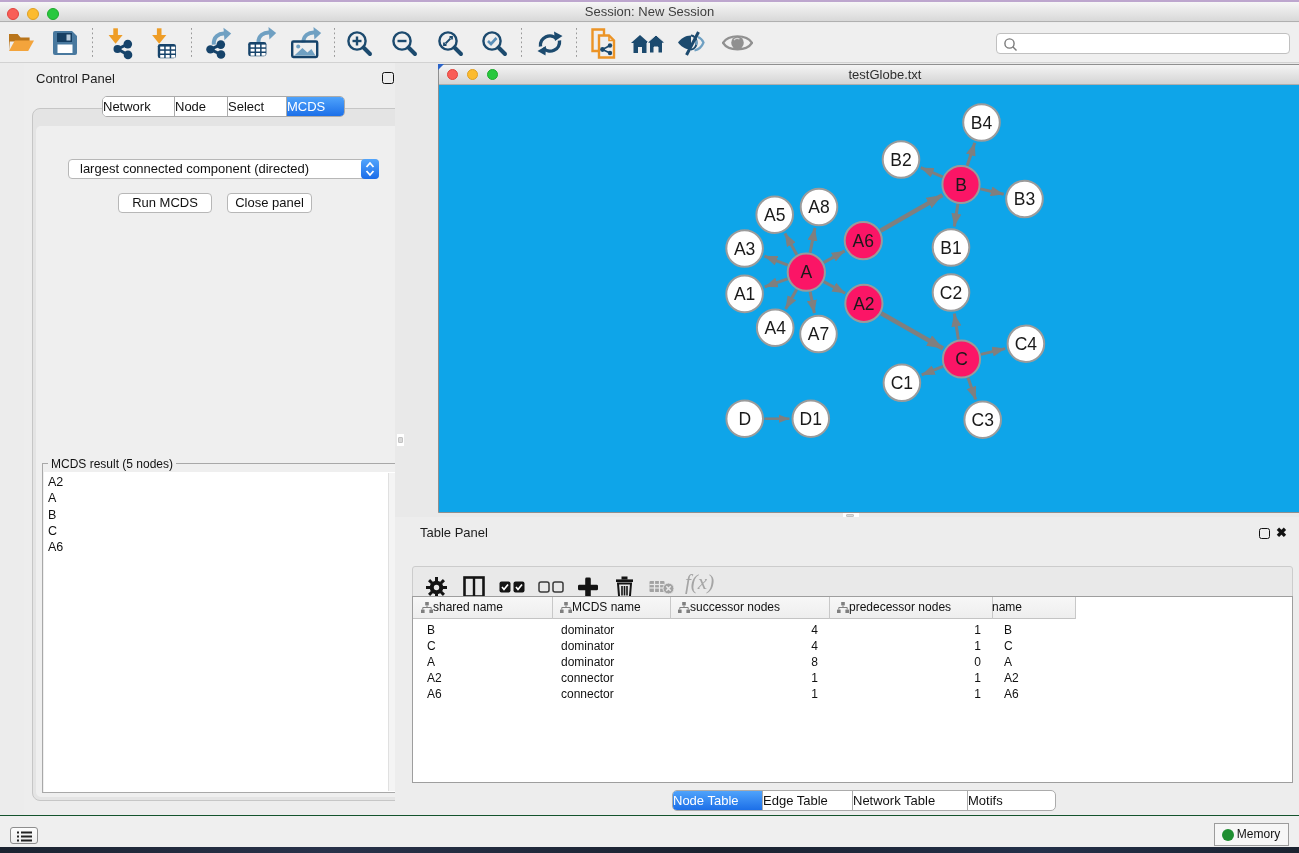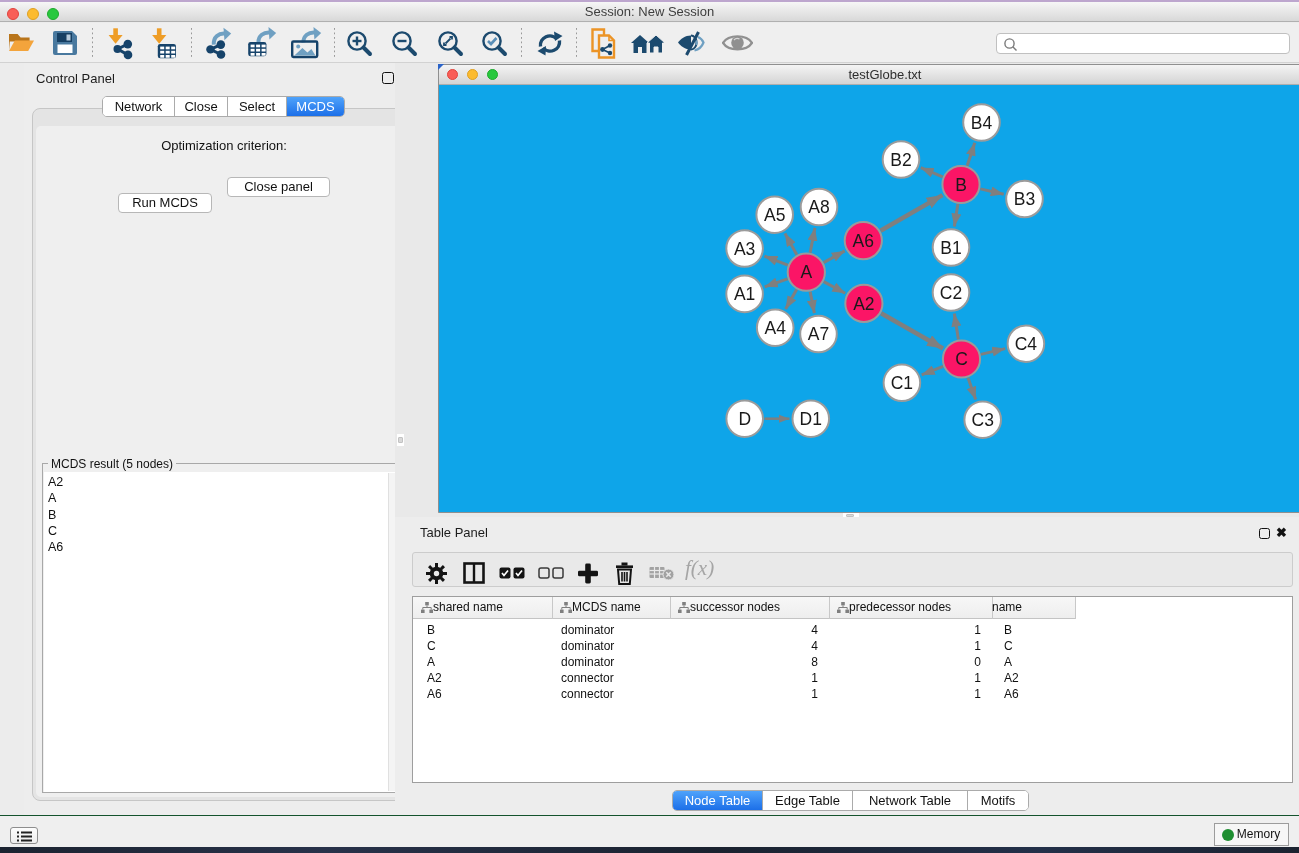--- a/index.html
+++ b/index.html
@@ -21,21 +21,21 @@
   border:1px solid #c0c0c0; border-radius:4px; }
 
 #cpanel { left:0; top:63px; width:395px; height:755px; background:#ededed;margin-left:24px; }
 #cpanel h1 { font-size:13px; font-weight:normal; color:#1d1d1d; position:absolute; left:12px; top:8px; }
 .winbtn-box { width:12px; height:12px; border:1.6px solid #111; border-radius:2.5px; }
 .winbtn-x { font-size:14px; font-weight:bold; color:#111; line-height:12px; }
 #cp-content { left:8px; top:45px; width:382px; height:693px; background:#e4e4e4;
   border:1px solid #c6c6c6; border-radius:8px; }
 #cp-inner { left:3px; top:17px; width:374px; height:671px; background:#efefef; border-radius:5px;}
 .tabs { height:21px; display:flex; border:1px solid #ababab; border-radius:5px; background:#fff; }
-.tabs .tab { height:19px; line-height:19px; text-align:center; font-size:13px; color:#111;
+.tabs .tab { height:19px; line-height:19px; font-size:13px; color:#111;
   border-right:1px solid #ababab; background:#fff; }
 .tabs .tab:last-child { border-right:none; border-radius:0 4px 4px 0; }
 .tabs .tab:first-child { border-radius:4px 0 0 4px; }
 .tabs .tab.sel { background:linear-gradient(#4fa3fb,#1c6fe8); color:#fff; }
 #opt-label { left:0; top:29px; width:382px; text-align:center; font-size:13px; color:#111; }
 #combo { left:35px; top:50px; width:311px; height:20px; background:#fff; border:1px solid #b7b7b7;
   border-radius:4px; font-size:13px; color:#111; line-height:18px; padding-left:11px; }
 #combo .stepper { position:absolute; right:-1px; top:-1px; width:18px; height:20px;
   background:linear-gradient(#52a5fc,#1a6ce9); border-radius:4px; }
 .pushbtn { height:20px; background:#fff; border:1px solid #b7b7b7; border-radius:4px;
@@ -50,21 +50,21 @@
 #rightbg { left:395px; top:63px; width:904px; height:755px; background:#e9e9e9; }
 #netwin { left:404px; top:64px; width:894px; height:449px; background:#0ea5e9;
   border:1px solid #8f8f8f; border-radius:4px 4px 0 0;margin-left:34px; }
 #nw-title { left:0; top:0; width:892px; height:20px; background:linear-gradient(#f4f4f4,#d4d4d4);
   border-bottom:1px solid #aeaeae; border-radius:4px 4px 0 0; }
 #nw-title .title { width:100%; text-align:center; font-size:13px; color:#2e2e2e; line-height:19px; }
 #graphwrap { left:0; top:21px; width:892px; height:427px; overflow:hidden; }
 
 #tpanel { left:395px; top:517px; width:904px; height:301px; background:#ededed; }
 #tpanel h1 { font-size:13px; font-weight:normal; color:#1d1d1d; position:absolute; left:25px; top:8px; }
-#ttoolbar { left:17px; top:35px; width:881px; height:35px; background:#e9e9e9;
+#ttoolbar { left:17px; top:49px; width:881px; height:35px; background:#e9e9e9;
   border:1px solid #cccccc; border-radius:3px; }
 #ttable { left:17px; top:79px; width:881px; height:187px; background:#fff; border:1px solid #9e9e9e; }
 #thead { left:0; top:0; width:663px; height:22px; background:linear-gradient(#f7f7f7,#eeeeee);
   border-bottom:1px solid #c4c4c4; }
 #thead .hsep { position:absolute; top:0; width:1px; height:22px; background:#c8c8c8; }
 #thead .hlabel { position:absolute; top:0; font-size:12px; color:#111; line-height:21px; text-align:left; }
 .trow { position:absolute; font-size:12px; color:#111; }
 #ttabs { left:277px; top:273px; }
 
 #statusbar { left:0; top:815px; width:1299px; height:32px; background:#efefef; border-top:1px solid #14532d; }
@@ -232,34 +232,41 @@
       <line x1="9.8" y1="9.8" x2="13.5" y2="13.5" stroke="#7a7a7a" stroke-width="1.4"></line>
     </svg>
   </div>
 </div>
 <div class="abs" id="cpanel">
   <h1>Control Panel</h1>
   <div class="abs winbtn-box" style="left:358px;top:9px"></div>
   <div class="abs winbtn-x" style="left:376px;top:9px">✖</div>
   <div class="abs" id="cp-content">
     <div class="abs" id="cp-inner"></div>
-    <div class="abs" id="opt-label">Optimization criterion:</div>
+    <div class="abs" id="combo">largest connected component (directed)
+      <div class="stepper">
+        <svg width="18" height="20" style="position:absolute;left:0;top:0">
+          <path d="M5.5,8 L9,4 L12.5,8" fill="none" stroke="#fff" stroke-width="1.8"></path>
+          <path d="M5.5,12 L9,16 L12.5,12" fill="none" stroke="#fff" stroke-width="1.8"></path>
+        </svg>
+      </div>
+    </div>
     <div class="abs pushbtn" style="left:85px;top:84px;width:94px">Run MCDS</div>
-    <div class="abs pushbtn" style="left:194px;top:68px;width:103px">Close panel</div>
+    <div class="abs pushbtn" style="left:194px;top:84px;width:85px">Close panel</div>
     <div class="abs" id="fieldset">
       <legend>MCDS result (5 nodes)</legend>
       <div class="abs" id="listbox">
         <div class="items">A2<br>A<br>B<br>C<br>A6</div>
         <div class="abs" id="listscroll"></div>
       </div>
     </div>
   </div>
   <div class="abs tabs" style="left:78px;top:33px;width:243px">
     <div class="tab" style="width:72px">Network</div>
-    <div class="tab" style="width:53px">Close</div>
+    <div class="tab" style="width:53px">Node</div>
     <div class="tab" style="width:59px">Select</div>
     <div class="tab sel" style="width:57px">MCDS</div>
   </div>
 </div>
 <div class="abs" id="rightbg"></div>
 <div class="abs" id="netwin">
   <svg class="abs" style="left:-1px;top:-1px;z-index:5" width="6" height="6">
       <path d="M0,0 H6 L0,6 Z" fill="#2a63c8"></path>
     </svg>
   <div class="abs" id="nw-title">
@@ -468,21 +475,21 @@
       <div class="hsep" style="left:579px"></div>
       <div class="hlabel" style="left:579px;width:84px">name</div>
       <div class="hsep" style="left:662px"></div>
     </div>
     <div class="trow" style="left:14px;top:25px;line-height:16px">B<br>C<br>A<br>A2<br>A6</div>
     <div class="trow" style="left:148px;top:25px;line-height:16px">dominator<br>dominator<br>dominator<br>connector<br>connector</div>
     <div class="trow" style="left:305px;top:25px;width:100px;text-align:right;line-height:16px">4<br>4<br>8<br>1<br>1</div>
     <div class="trow" style="left:468px;top:25px;width:100px;text-align:right;line-height:16px">1<br>1<br>0<br>1<br>1</div>
     <div class="trow" style="left:591px;top:25px;line-height:16px">B<br>C<br>A<br>A2<br>A6</div>
   </div>
-  <div class="abs tabs" id="ttabs" style="width:357px">
+  <div class="abs tabs" id="ttabs" style="width:384px">
     <div class="tab sel" style="width:90px">Node Table</div>
     <div class="tab" style="width:90px">Edge Table</div>
     <div class="tab" style="width:115px">Network Table</div>
     <div class="tab" style="width:60px">Motifs</div>
   </div>
 </div>
 <div class="abs" id="statusbar">
   <div class="abs" id="listbtn">
     <svg class="abs" style="left:6px;top:3px" width="15" height="11">
       <g fill="#222">

